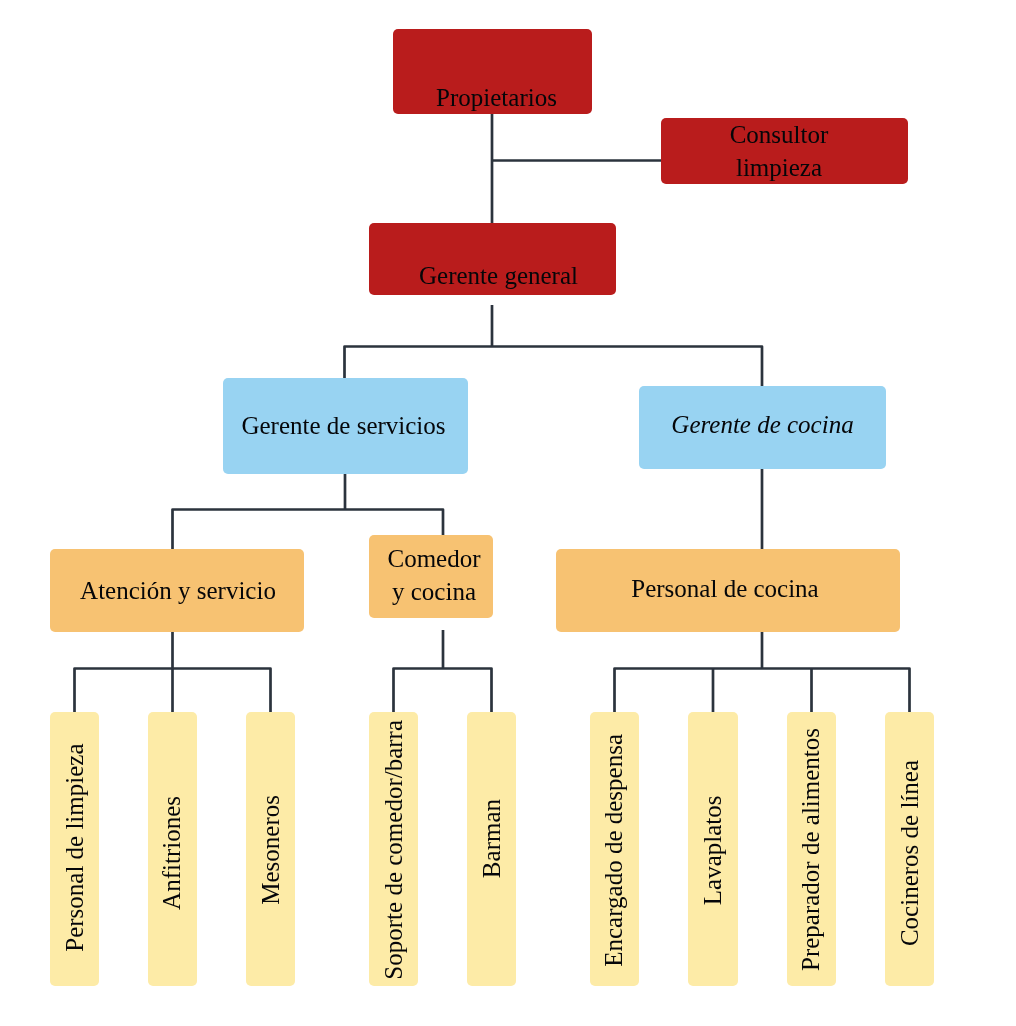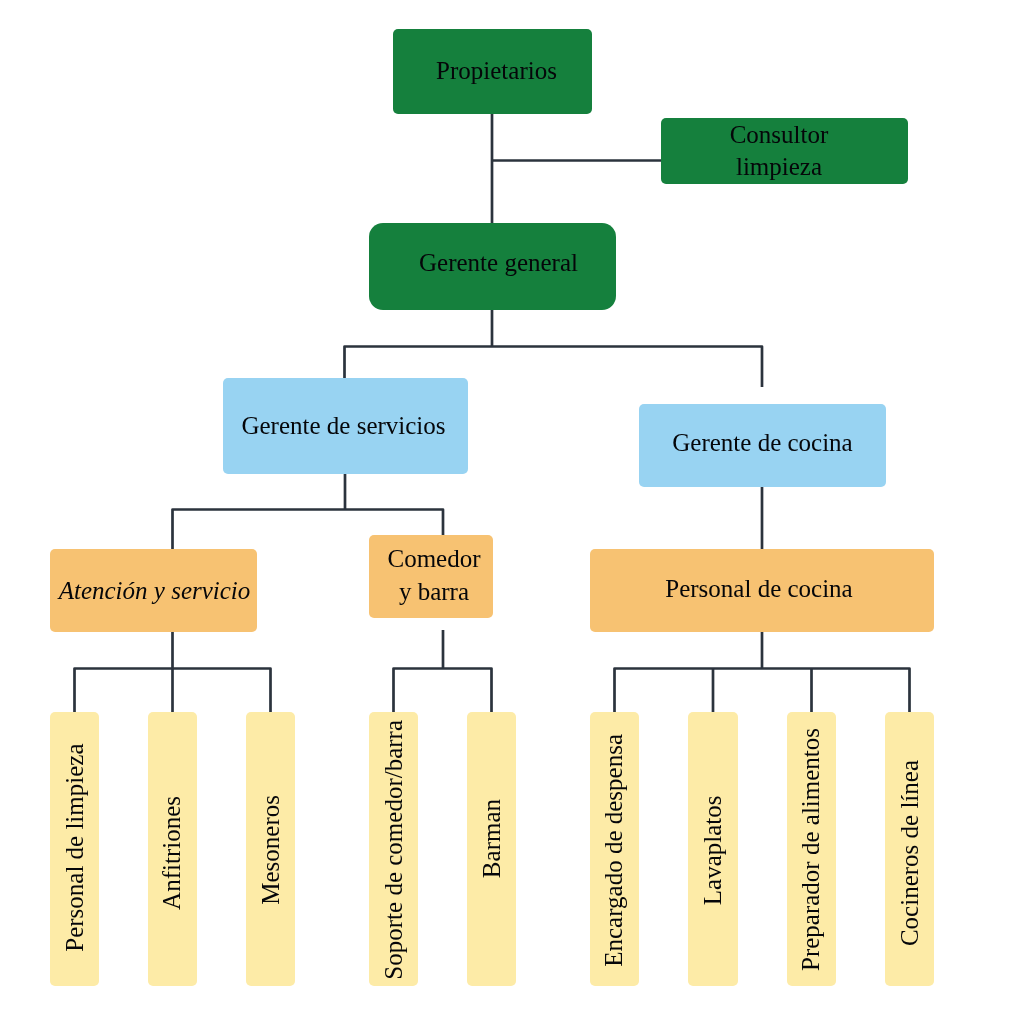--- a/index.html
+++ b/index.html
@@ -27,21 +27,21 @@
     box-sizing: border-box;
     display: flex;
     align-items: center;
     justify-content: center;
     text-align: center;
     color: #050609;
     font-size: 25px;
     line-height: 32.5px;
     border-radius: 5px;
   }
-  .node.blue-light { background: #15803d; }
+  .node.blue-light { background: #b91c1c; align-items: flex-end; }
   .node.blue-mid   { background: #98d3f2; }
   .node.orange     { background: #f7c272; }
   .node.yellow     { background: #fdeba7; }
   .inner { display: block; }
   .lbl { display: block; white-space: nowrap; }
   .node.vert .inner {
     writing-mode: vertical-rl;
     transform: rotate(180deg);
   }
   svg.links {
@@ -83,52 +83,52 @@
     </span>
   </div>
 
   <div class="node blue-light" style="left:661px; top:118px; width:247px; height:66px;">
     <span class="inner" style="transform:translate(-5.5px,-0.5px)">
       <span class="lbl">Consultor</span>
       <span class="lbl">limpieza</span>
     </span>
   </div>
 
-  <div class="node blue-light" style="left:369px; top:223px; width:247px; height:87px;border-radius:14px;">
+  <div class="node blue-light" style="left:369px; top:223px; width:247px; height:72px;">
     <span class="inner" style="transform:translate(6px,-3.5px)">
       <span class="lbl">Gerente general</span>
     </span>
   </div>
 
   <div class="node blue-mid" style="left:223px; top:378px; width:245px; height:96px;">
     <span class="inner" style="transform:translate(-2px,-0.5px)">
       <span class="lbl">Gerente de servicios</span>
     </span>
   </div>
 
-  <div class="node blue-mid" style="left:639px; top:404px; width:247px; height:83px;">
+  <div class="node blue-mid" style="left:639px; top:386px; width:247px; height:83px;font-style:italic;">
     <span class="inner" style="transform:translate(0px,-2.5px)">
       <span class="lbl">Gerente de cocina</span>
     </span>
   </div>
 
-  <div class="node orange" style="left:50px; top:549px; width:207px; height:83px;font-style:italic;">
+  <div class="node orange" style="left:50px; top:549px; width:254px; height:83px;">
     <span class="inner" style="transform:translate(1px,0.5px)">
       <span class="lbl">Atención y servicio</span>
     </span>
   </div>
 
   <div class="node orange" style="left:369px; top:535px; width:124px; height:83px;">
     <span class="inner" style="transform:translate(3px,-1.5px)">
       <span class="lbl">Comedor</span>
-      <span class="lbl">y barra</span>
+      <span class="lbl">y cocina</span>
     </span>
   </div>
 
-  <div class="node orange" style="left:590px; top:549px; width:344px; height:83px;">
+  <div class="node orange" style="left:556px; top:549px; width:344px; height:83px;">
     <span class="inner" style="transform:translate(-3px,-1px)">
       <span class="lbl">Personal de cocina</span>
     </span>
   </div>
 
   <div class="node yellow vert" style="left:50px; top:712px; width:49px; height:274px;">
     <span class="inner" style="transform:rotate(180deg) translate(-1px,1.5px)">
       <span class="lbl">Personal de limpieza</span>
     </span>
   </div>

